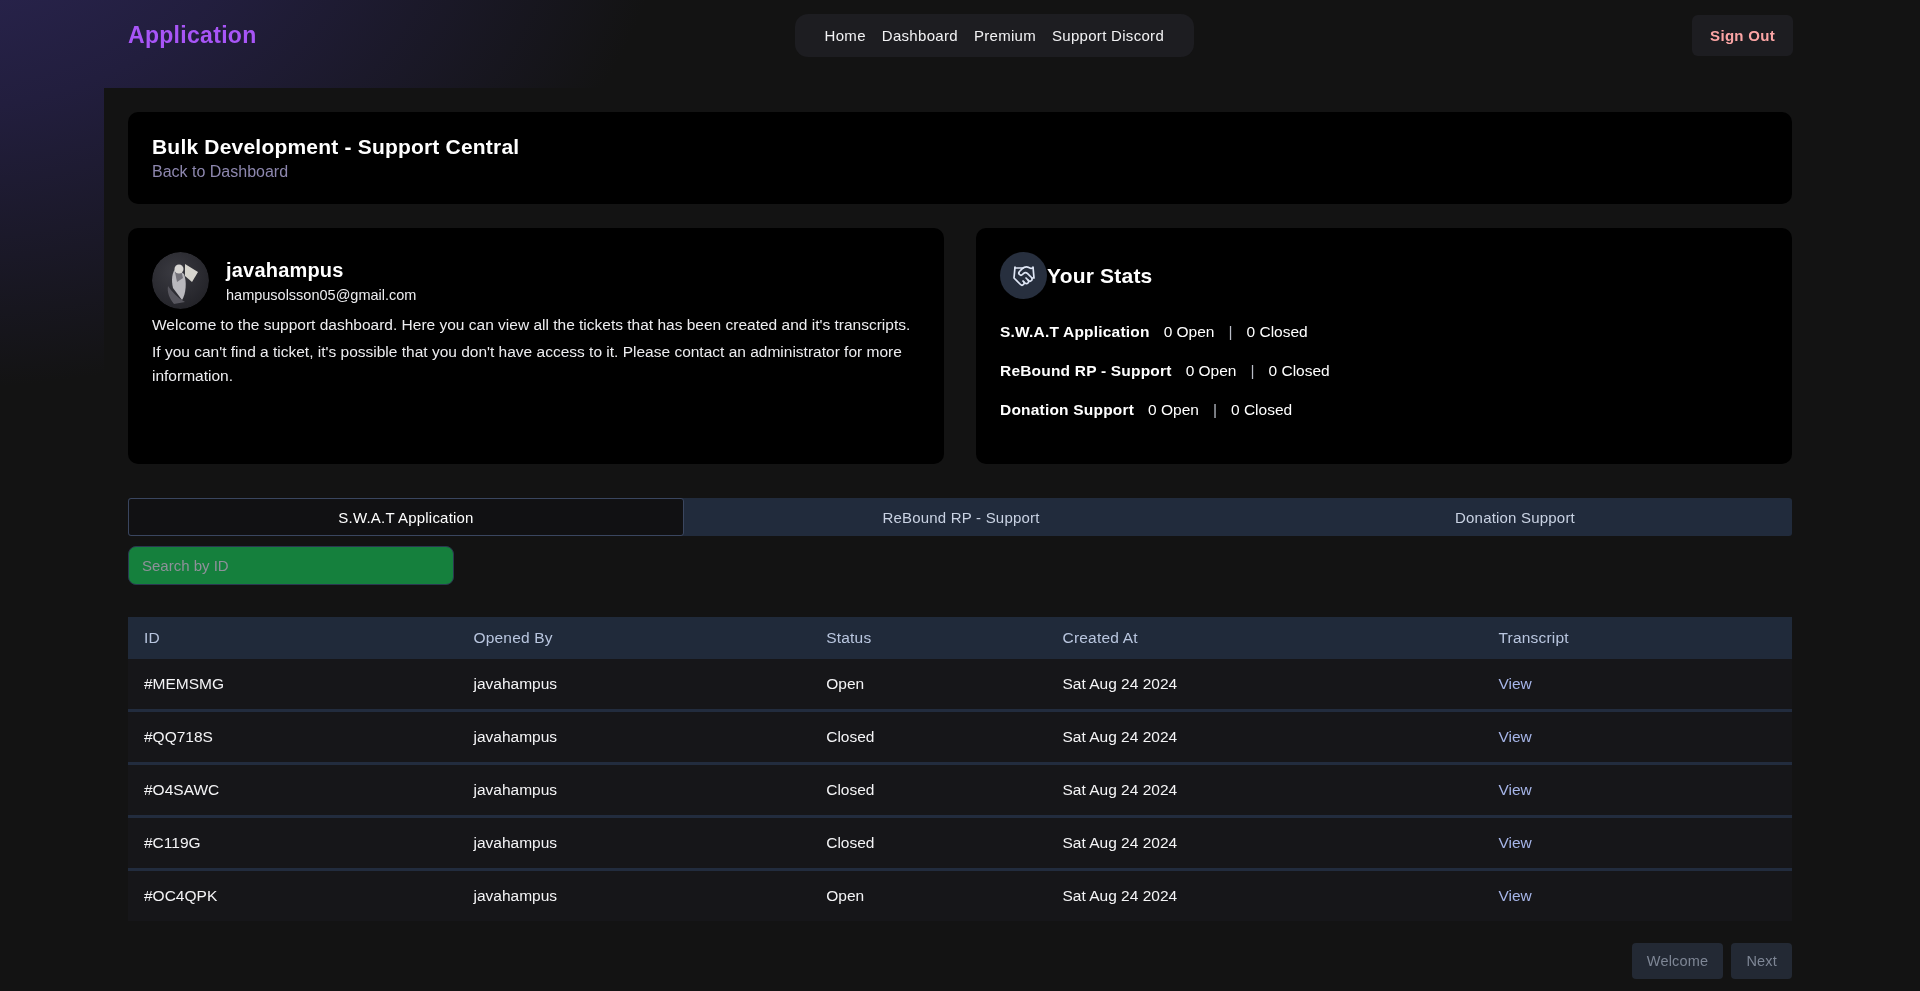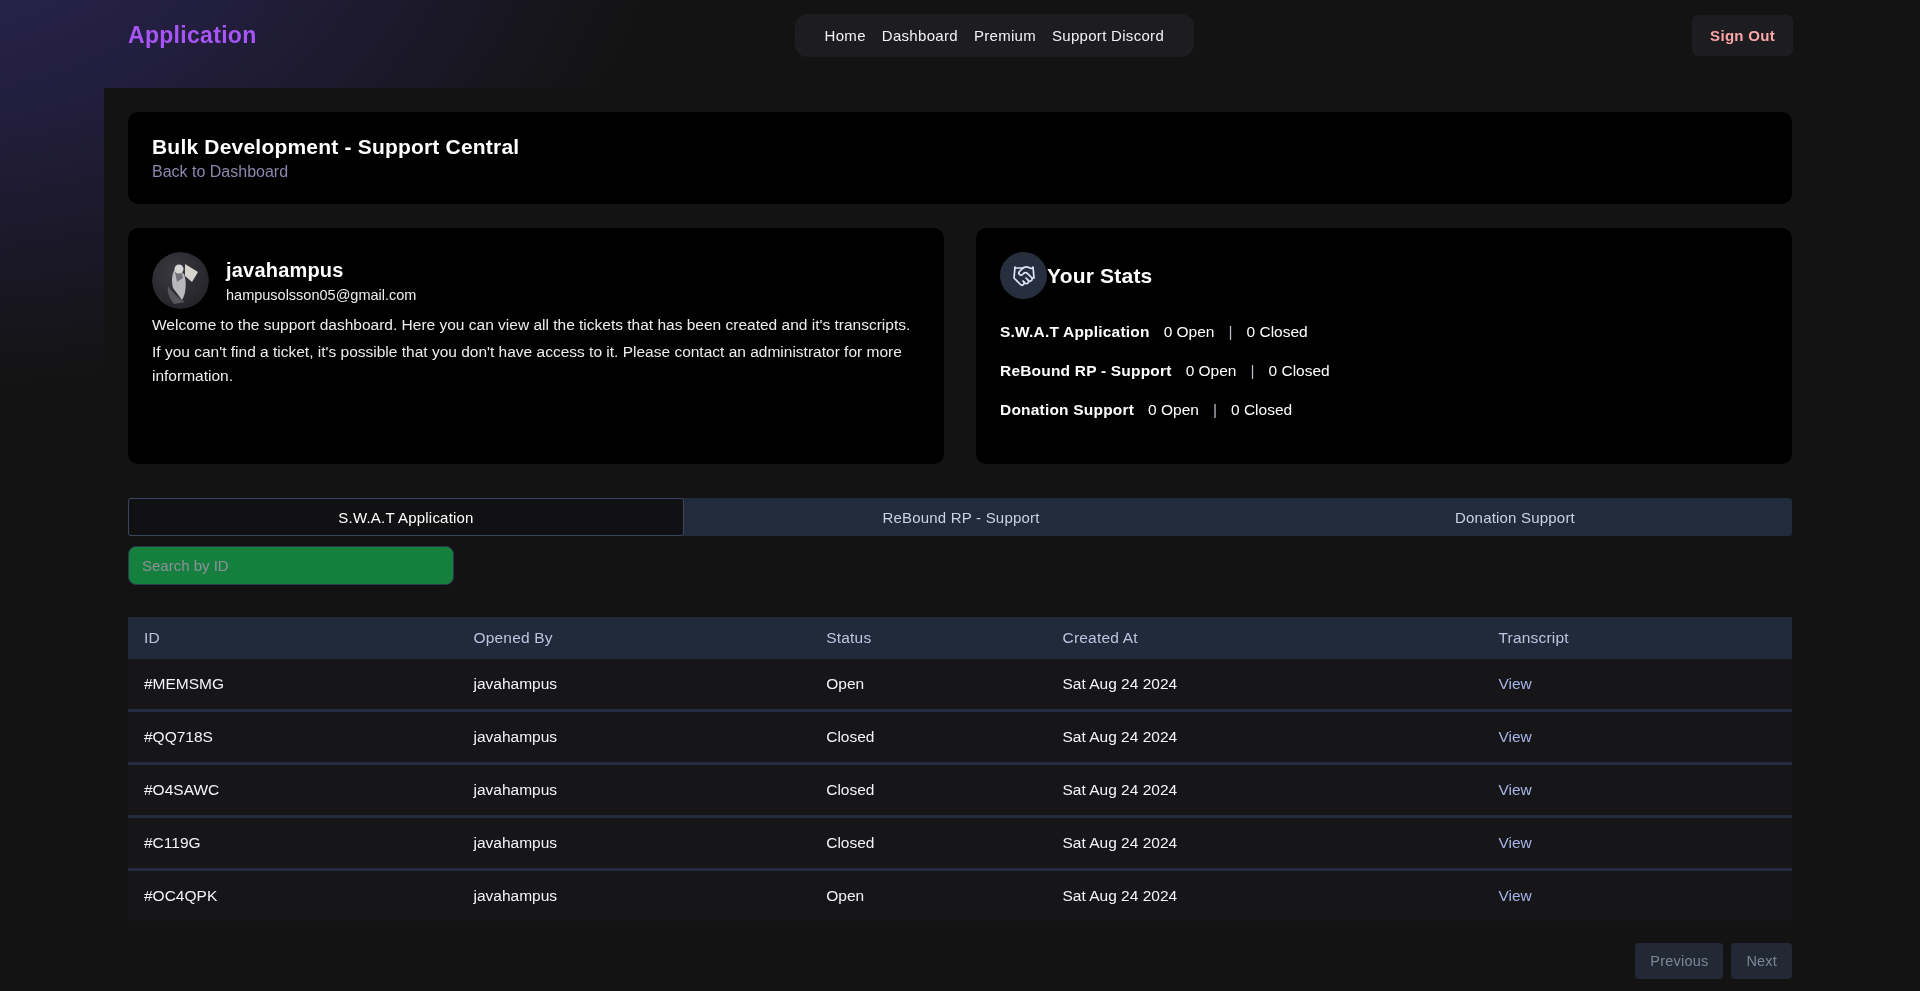--- a/index.html
+++ b/index.html
@@ -280,17 +280,17 @@
           <td>javahampus</td>
           <td>Open</td>
           <td>Sat Aug 24 2024</td>
           <td><a class="view-link">View</a></td>
         </tr>
       </tbody>
   </table>
 
   
   <div class="pagination">
-    <button class="page-btn">Previous</button>
+    <button class="page-btn">Welcome</button>
     <button class="page-btn">Next</button>
   </div>
 
 </main>
 
 </body></html>

